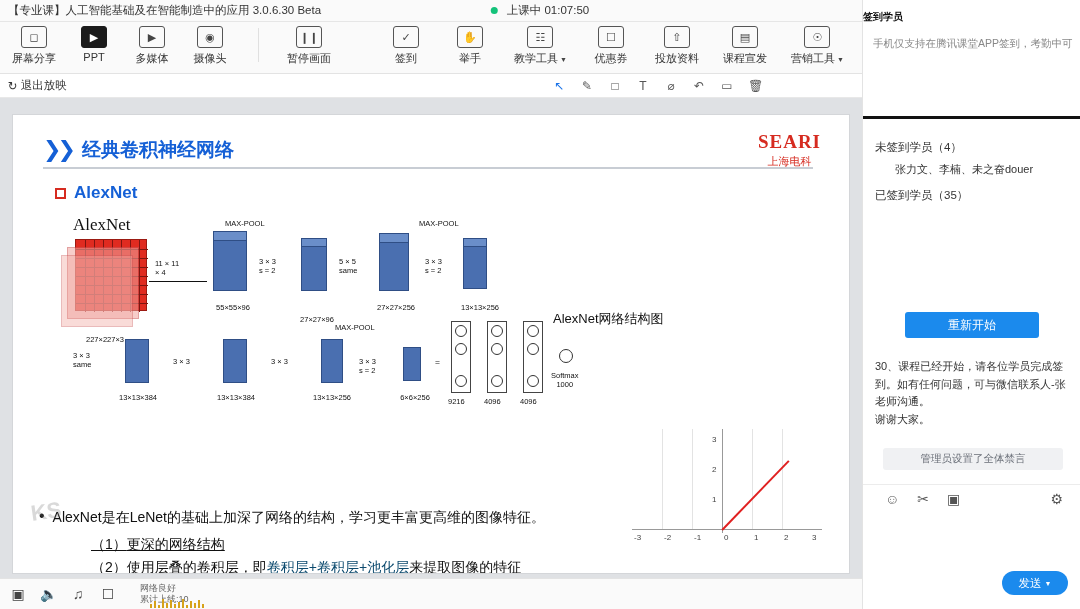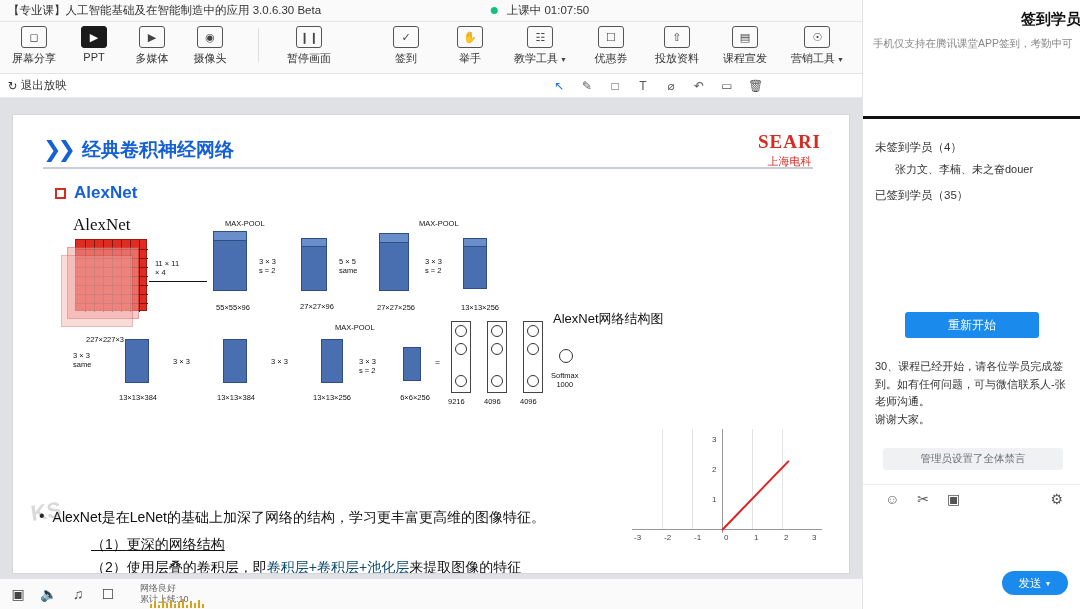--- a/index.html
+++ b/index.html
@@ -126,22 +126,22 @@
   .bico { font-size:14px; color:#444; width:16px; text-align:center; }
   .netinfo { font-size:9px; color:#666; line-height:1.25; margin-left:10px; }
   .wavebar { position:absolute; left:150px; top:20px; width:58px; height:9px; }
   .wavebar i { position:absolute; bottom:0; width:2px; background:#d6a21a; }
 
   
   .rpanel {
     position:absolute; top:0; left:862px; width:218px; height:609px;
     background:#fff; border-left:1px solid #e3e3e3;
   }
-  .rp-title { position:absolute; top:10px; left:0; width:218px; text-align:right;
-              font-size:15px; font-weight:bold; color:#111; }
+  .rp-title { position:absolute; top:10px; left:0; width:218px; text-align:left;
+              font-size:10px; font-weight:bold; color:#111; }
   .rp-sub { position:absolute; top:36px; left:10px; width:200px; font-size:10.5px; color:#888; line-height:1.35; }
   .rp-page { position:absolute; top:90px; left:0; width:218px; text-align:center; font-size:14px; color:#333; }
   .rp-hr { position:absolute; left:0; width:218px; height:3px; background:#111; }
   .rp-sec { position:absolute; left:12px; font-size:11.5px; color:#333; }
   .rp-names { position:absolute; left:12px; width:196px; font-size:11px; color:#333; line-height:1.65; }
   .restart-btn {
     position:absolute; left:42px; top:312px; width:134px; height:26px;
     background:#1b8aed; color:#ffffff; border-radius:3px; font-size:12px;
     display:flex; align-items:center; justify-content:center;
   }
@@ -299,21 +299,21 @@
       <div style="position:absolute;left:106px;top:70px;width:58px;height:1px;background:#111;"></div>
 
       <div class="bar" style="left:170px;top:28px;width:34px;height:52px;"></div>
       <div class="bar l" style="left:170px;top:20px;width:34px;height:10px;"></div>
       <div class="cap-s" style="left:152px;top:92px;width:76px;">55×55×96</div>
       <div class="txt-s" style="left:182px;top:8px;">MAX-POOL</div>
       <div class="txt-s" style="left:216px;top:46px;line-height:1.2;">3 × 3<br>s = 2</div>
 
       <div class="bar" style="left:258px;top:34px;width:26px;height:46px;"></div>
       <div class="bar l" style="left:258px;top:27px;width:26px;height:9px;"></div>
-      <div class="cap-s" style="left:244px;top:91px;width:60px;">27×27×96</div>
+      <div class="cap-s" style="left:244px;top:104px;width:60px;">27×27×96</div>
       <div class="txt-s" style="left:296px;top:46px;line-height:1.2;">5 × 5<br>same</div>
 
       <div class="bar" style="left:336px;top:30px;width:30px;height:50px;"></div>
       <div class="bar l" style="left:336px;top:22px;width:30px;height:10px;"></div>
       <div class="cap-s" style="left:320px;top:92px;width:66px;">27×27×256</div>
       <div class="txt-s" style="left:376px;top:8px;">MAX-POOL</div>
       <div class="txt-s" style="left:382px;top:46px;line-height:1.2;">3 × 3<br>s = 2</div>
 
       <div class="bar" style="left:420px;top:34px;width:24px;height:44px;"></div>
       <div class="bar l" style="left:420px;top:27px;width:24px;height:9px;"></div>

